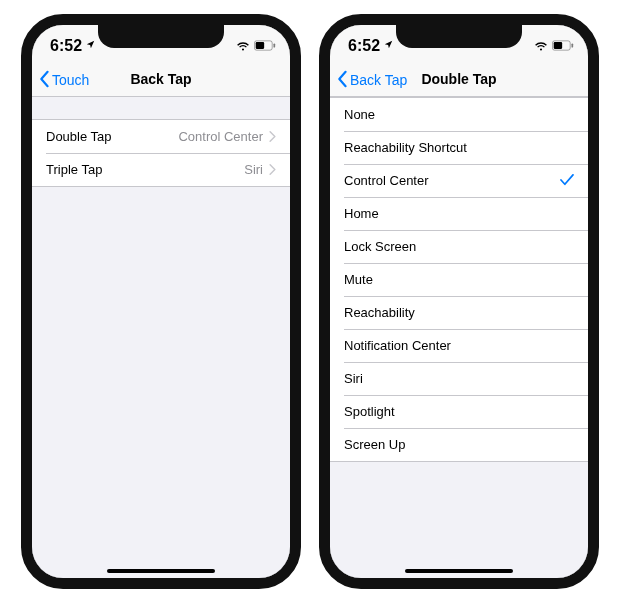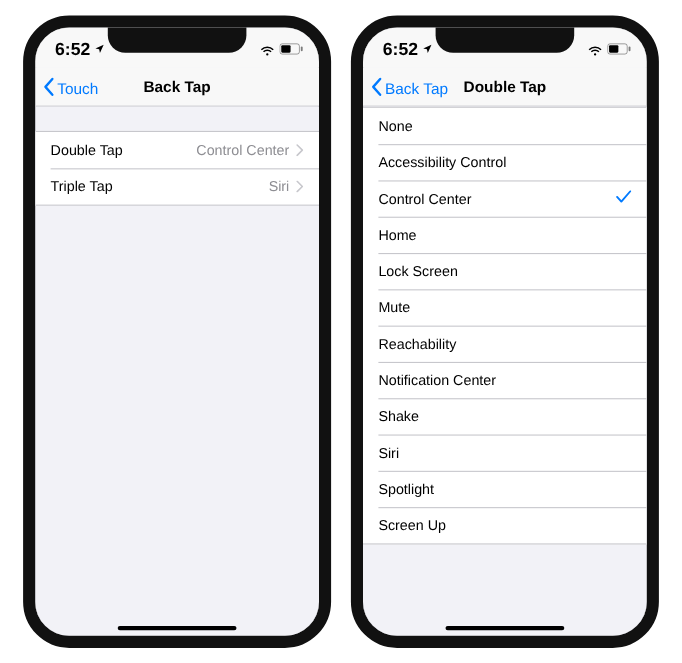--- a/index.html
+++ b/index.html
@@ -183,21 +183,21 @@
   </div>
 
   <div class="content">
     <div class="scroll">
       <div class="group tight" id="right-group">
           <div class="row">
             <span class="row-label">None</span>
             <span class="row-tail"></span>
           </div>
           <div class="row">
-            <span class="row-label">Accessibility Control</span>
+            <span class="row-label">Reachability Shortcut</span>
             <span class="row-tail"></span>
           </div>
           <div class="row">
             <span class="row-label">Control Center</span>
             <span class="row-tail">
               <span class="check"><svg width="14" height="12" viewBox="0 0 16 14">
                   <path d="M1 7 L5.5 12 L15 1" stroke="#007aff" stroke-width="2" fill="none" stroke-linecap="round" stroke-linejoin="round"></path>
                 </svg></span>
             </span>
           </div>
@@ -215,24 +215,20 @@
           </div>
           <div class="row">
             <span class="row-label">Reachability</span>
             <span class="row-tail"></span>
           </div>
           <div class="row">
             <span class="row-label">Notification Center</span>
             <span class="row-tail"></span>
           </div>
           <div class="row">
-            <span class="row-label">Shake</span>
-            <span class="row-tail"></span>
-          </div>
-          <div class="row">
             <span class="row-label">Siri</span>
             <span class="row-tail"></span>
           </div>
           <div class="row">
             <span class="row-label">Spotlight</span>
             <span class="row-tail"></span>
           </div>
           <div class="row">
             <span class="row-label">Screen Up</span>
             <span class="row-tail"></span>

